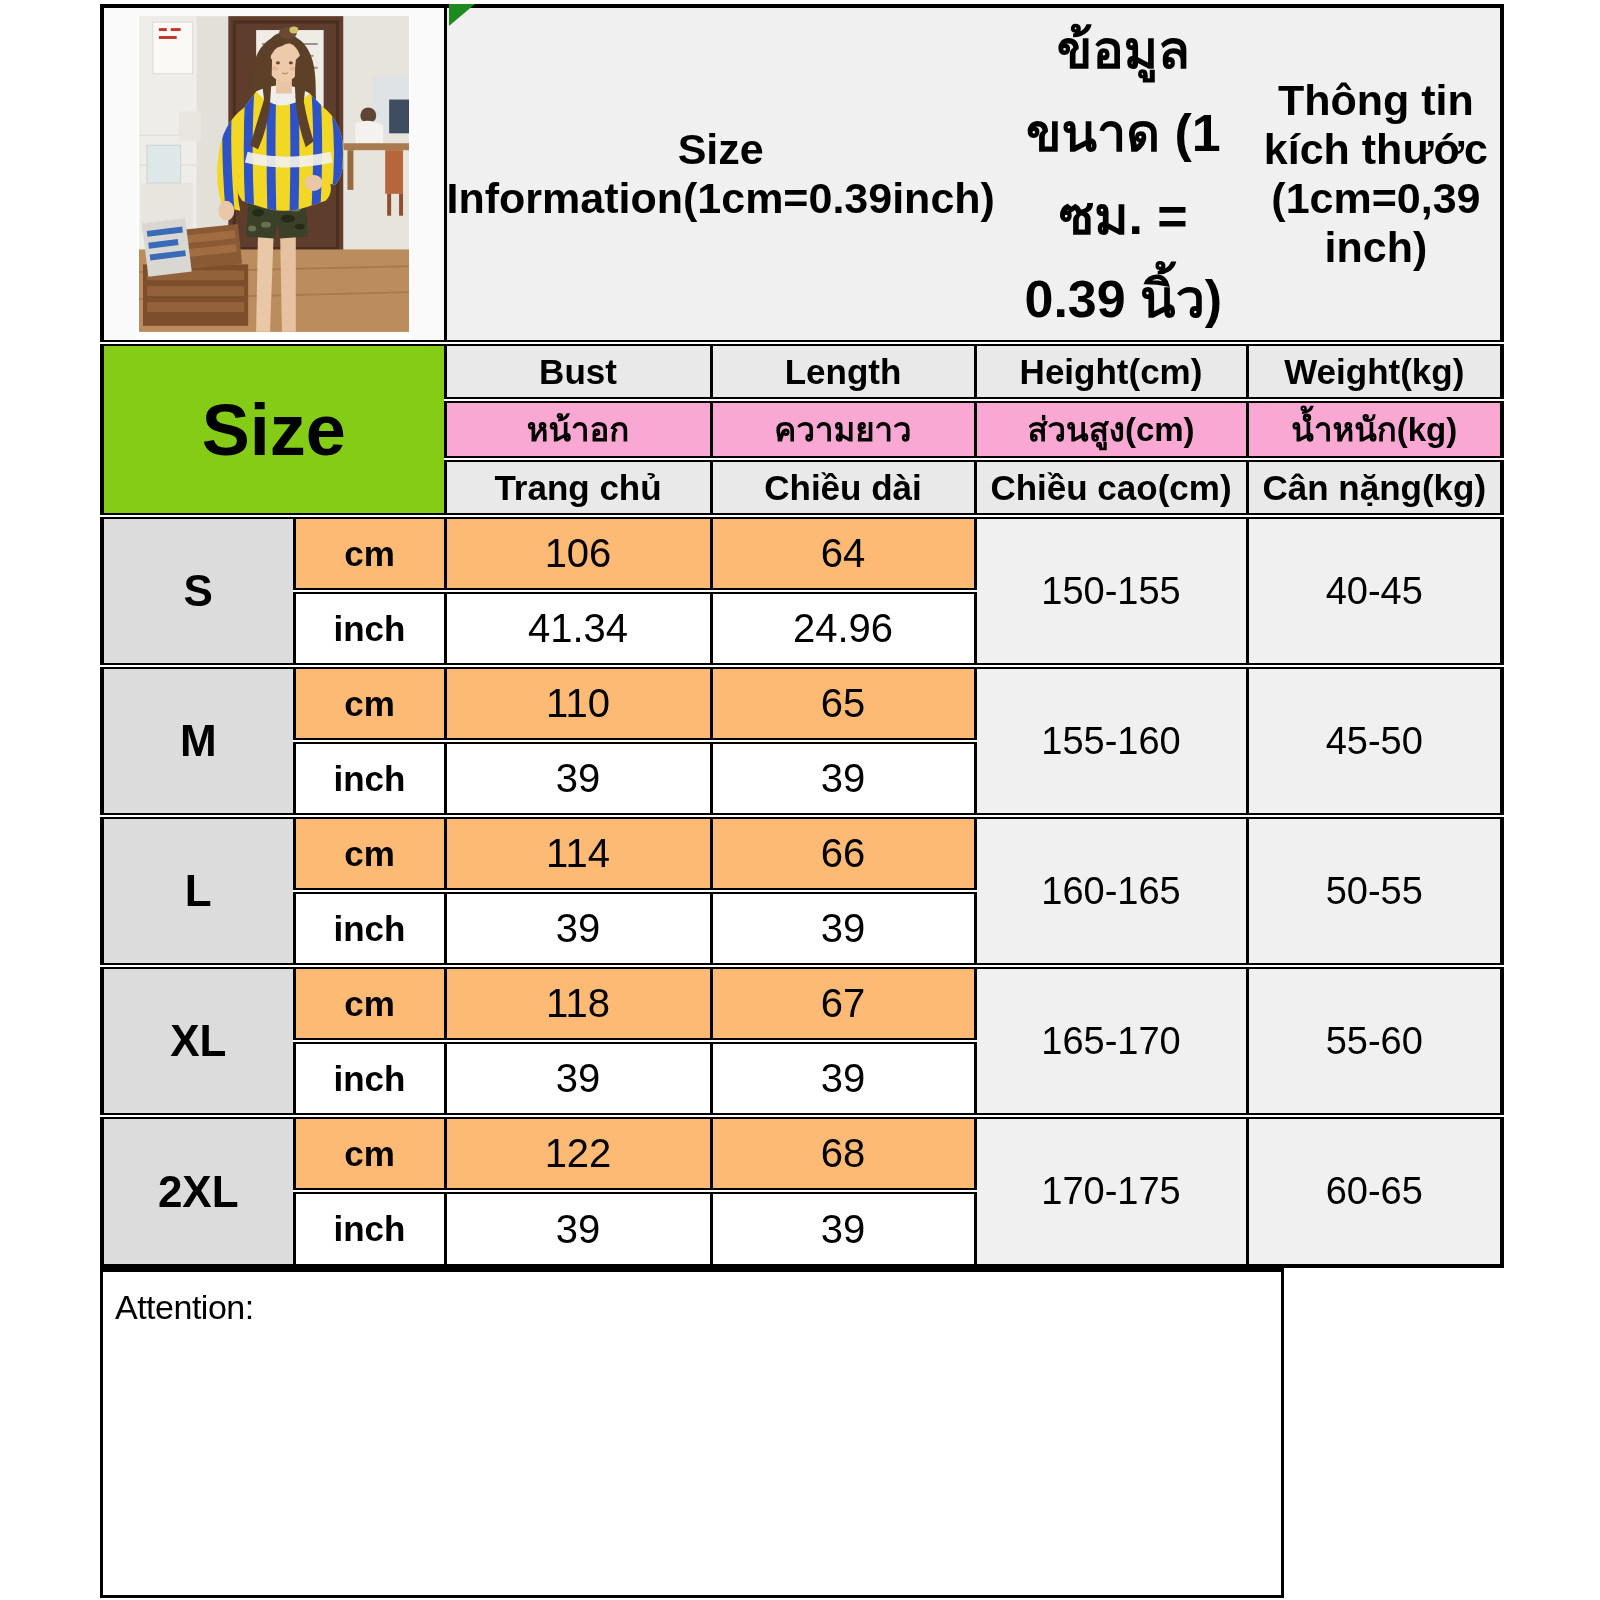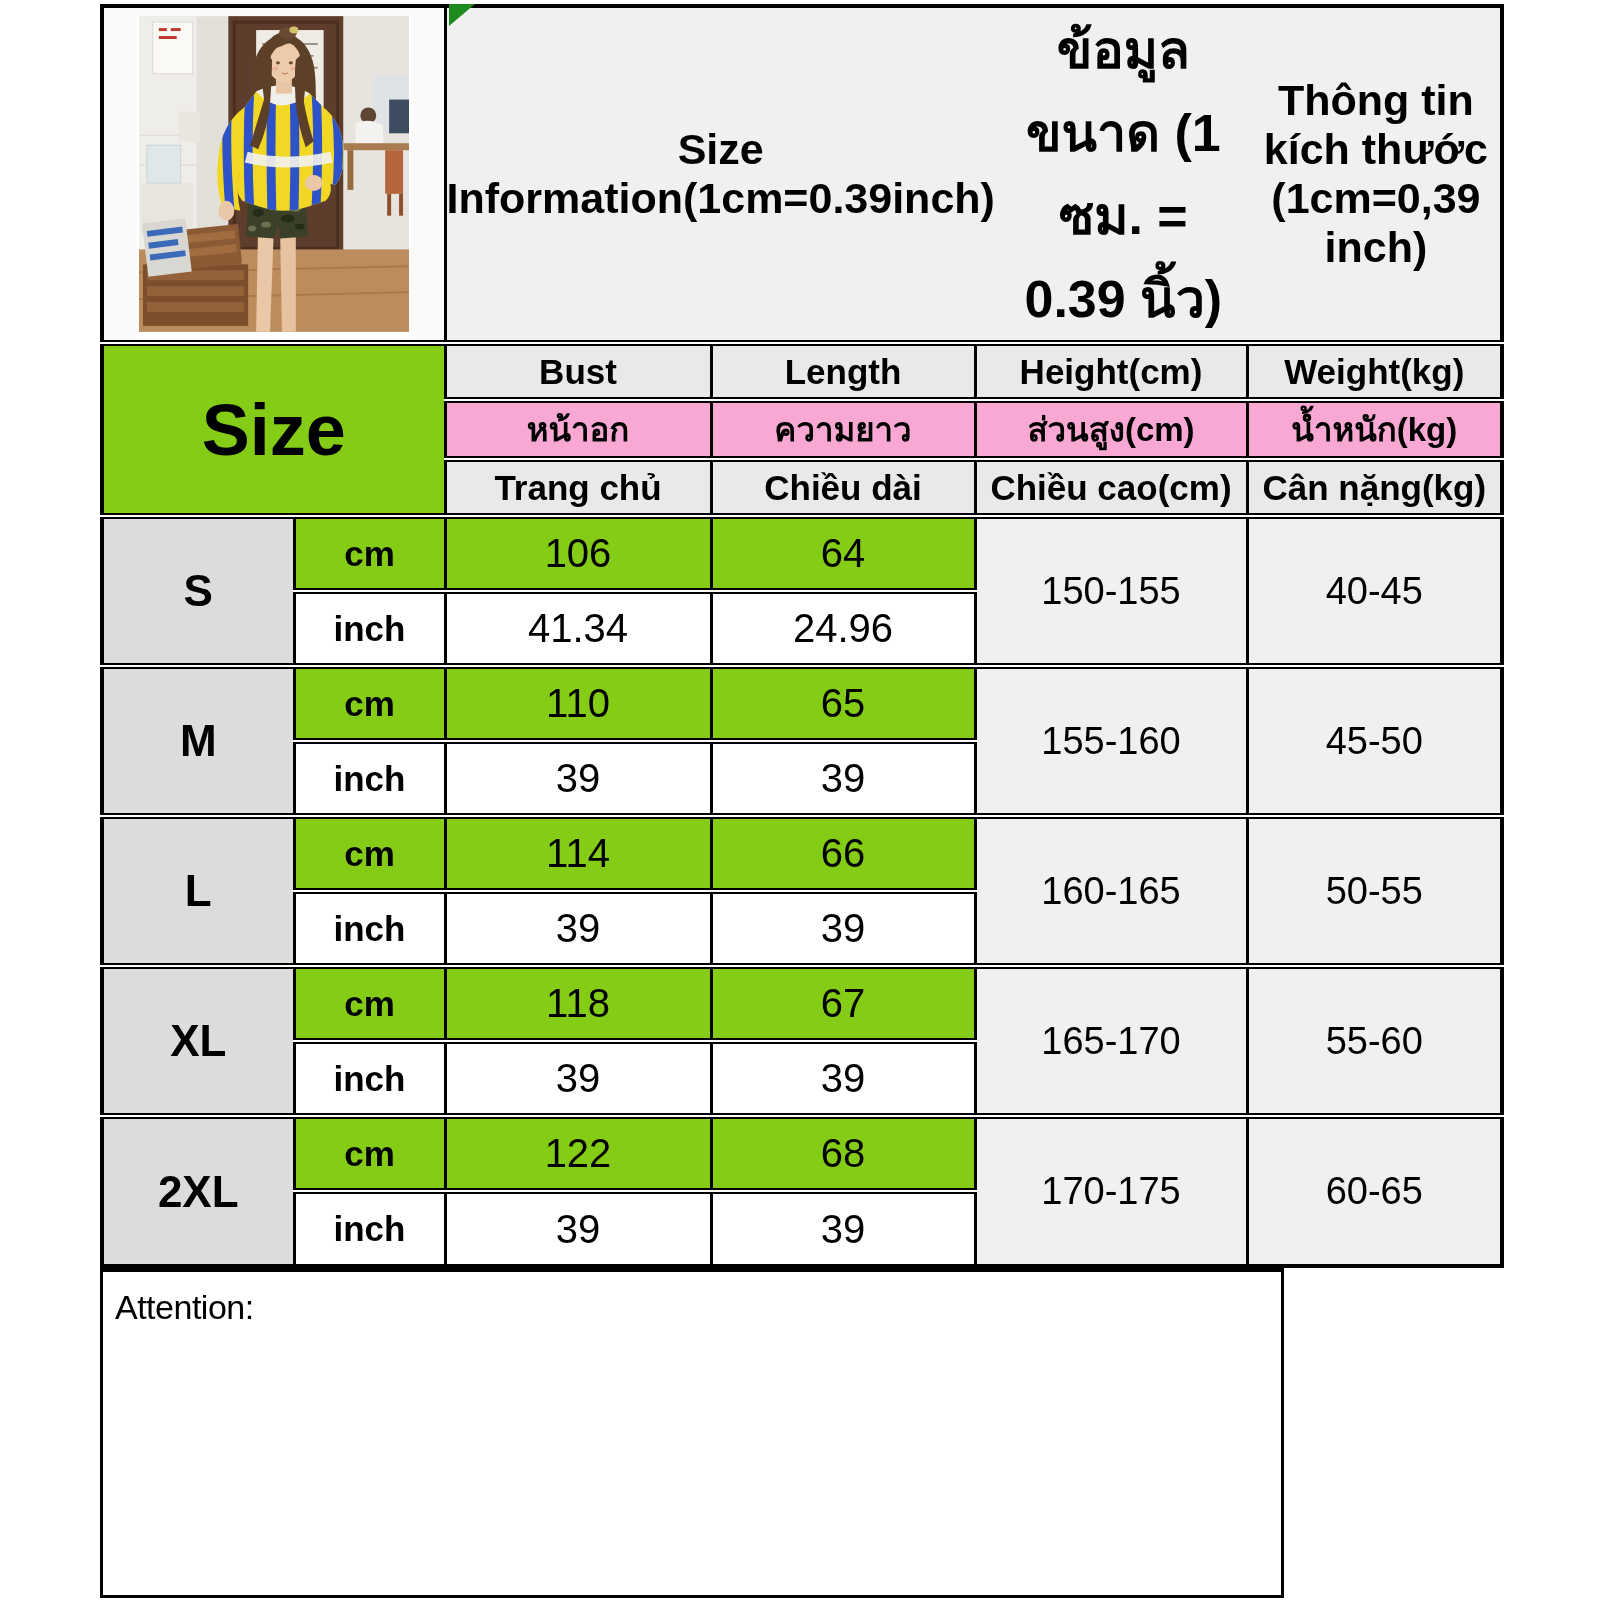--- a/index.html
+++ b/index.html
@@ -34,21 +34,21 @@
 
   td.size-head  { background:#84cc16; font-size:72px; font-weight:bold; }
   td.h-en { background:#e9e9e9; font-size:35px; font-weight:bold; }
   td.h-th { background:#f9a8d4; font-size:33px; font-weight:bold; }
   td.h-vi { background:#e9e9e9; font-size:35px; font-weight:bold; }
 
   td.size-label { background:#dcdcdc; font-size:44px; font-weight:bold; }
   td.unit  { font-size:35px; font-weight:bold; }
   td.val   { font-size:40px; font-weight:normal; }
   td.range { font-size:38px; font-weight:normal; background:#f0f0f0; }
-  td.cm-row   { background:#84cc16; }
+  td.cm-row   { background:#fdba74; }
   td.inch-row { background:#ffffff; }
 
   .photo-frame { width:274px; height:322px; margin:5px auto 0 auto; background:#fff; }
   .photo-frame svg { display:block; margin:2px auto 0 auto; }
 
   .flag {
     position:absolute; left:449px; top:4px; width:26px; height:22px;
     background:#1e8b1e; clip-path:polygon(0 0,100% 0,0 100%); z-index:5;
   }
 

